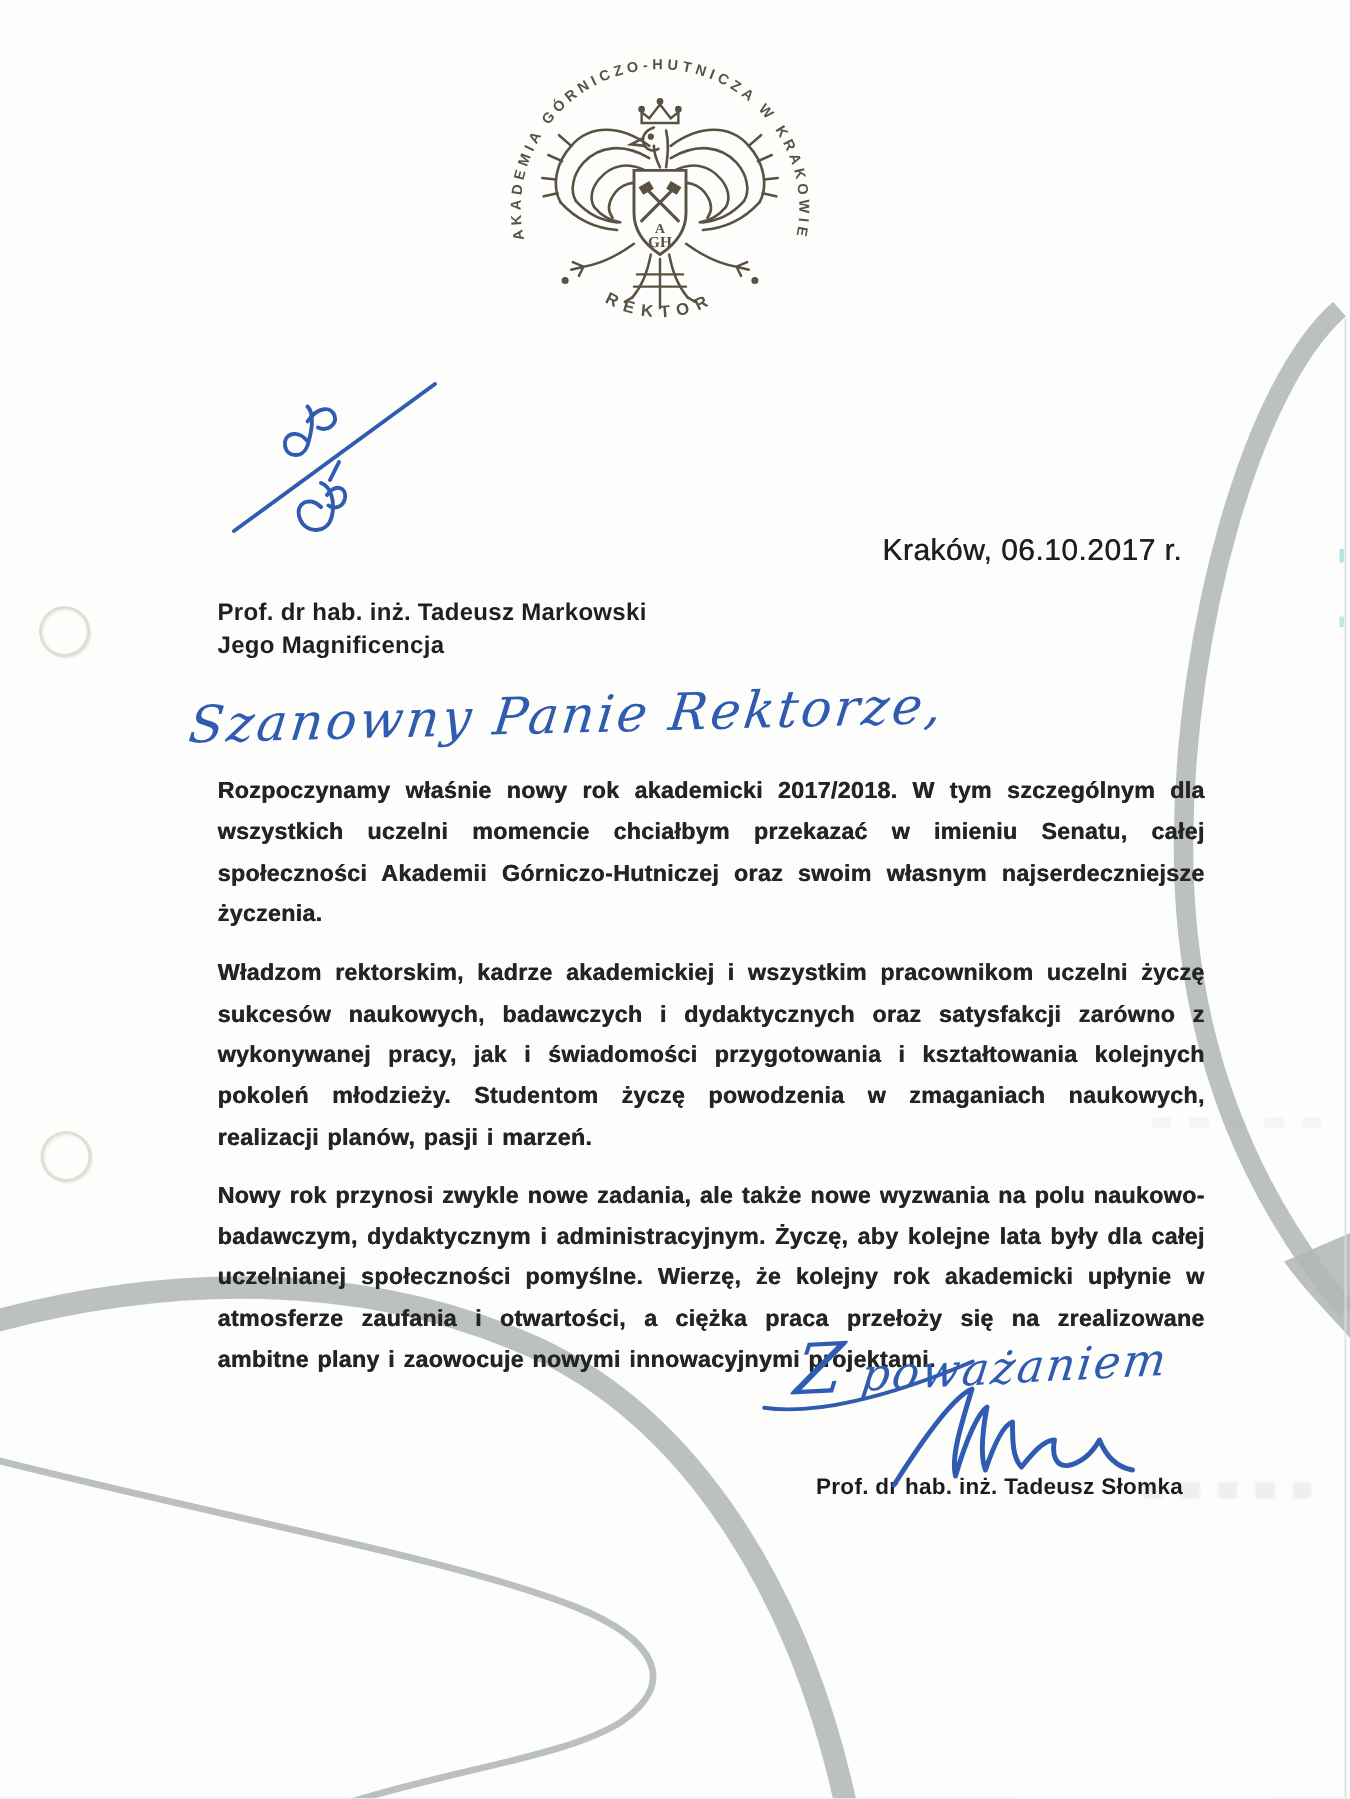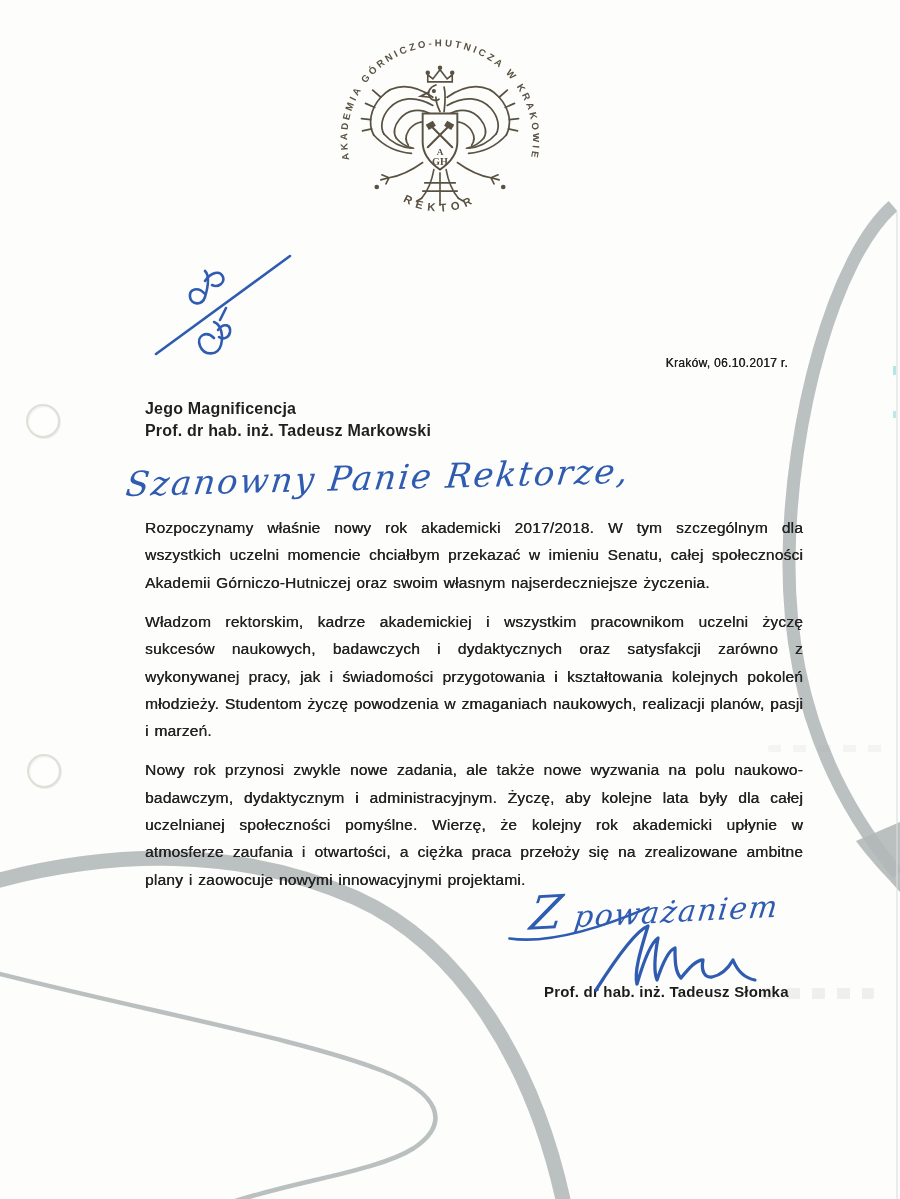--- a/index.html
+++ b/index.html
@@ -32,28 +32,28 @@
     font-family:"DejaVu Serif",serif;font-style:italic;font-size:30px;
     color:#2f5cb0;letter-spacing:1.5px;transform:rotate(-3deg) skewX(-10deg);
     white-space:nowrap;
   }
   .closing::first-letter{font-size:1.55em;}
   .closing-flourish{position:absolute;left:506px;top:906px;z-index:4;transform:rotate(-2deg);}
   .signature{position:absolute;left:592px;top:918px;z-index:5;}
   
   .date-line{
     position:absolute;right:112px;top:356px;z-index:3;
-    font-size:12px;letter-spacing:.3px;text-shadow:.3px 0 0 currentColor;
+    font-size:20px;letter-spacing:.3px;text-shadow:.3px 0 0 currentColor;
   }
   .addressee{position:absolute;left:145px;top:398px;z-index:3;
     font-weight:700;font-size:16px;line-height:22px;letter-spacing:.2px;}
   .body-col{
     position:absolute;left:145px;top:514px;width:658px;z-index:3;
     font-size:15.5px;line-height:27.4px;text-align:justify;
-    letter-spacing:.2px;word-spacing:1.2px;text-shadow:.3px 0 0 currentColor;color:#242424;
+    letter-spacing:.2px;word-spacing:1.2px;text-shadow:.3px 0 0 currentColor;color:#242424;font-weight:bold;
   }
   .body-col p{margin:0 0 11.5px 0;}
   .signer{
     position:absolute;left:544px;top:983px;z-index:4;
     font-weight:700;font-size:15px;letter-spacing:.2px;color:#1c1c1c;white-space:nowrap;
   }
   
   .smudge{position:absolute;border-radius:2px;filter:blur(.6px);z-index:2;
     background:repeating-linear-gradient(90deg, rgba(158,163,158,.30) 0 13px, rgba(0,0,0,0) 13px 25px);}
   .smudge-name{left:762px;top:988px;width:112px;height:11px;opacity:.5;}
@@ -148,22 +148,22 @@
       <path d="M57 35 C63 26 72 24 75 31 C77 37 70 42 64 39"></path>
       <path d="M72 74 L78 62"></path>
       <path d="M66 92 C58 84 48 90 52 100 C56 110 70 110 73 99 C76 88 72 78 66 76"></path>
       <path d="M70 84 C76 76 83 79 82 86 C81 92 75 94 71 91"></path>
     </g>
   </svg>
 
   <div class="date-line">Kraków, 06.10.2017 r.</div>
 
   <div class="addressee">
+    <div>Prof. dr hab. inż. Tadeusz Markowski</div>
     <div>Jego Magnificencja</div>
-    <div>Prof. dr hab. inż. Tadeusz Markowski</div>
   </div>
 
   <div class="salutation">Szanowny Panie Rektorze,</div>
 
   <div class="body-col">
     <p>Rozpoczynamy właśnie nowy rok akademicki 2017/2018. W tym szczególnym dla wszystkich uczelni momencie chciałbym przekazać w imieniu Senatu, całej społeczności Akademii Górniczo-Hutniczej oraz swoim własnym najserdeczniejsze życzenia.</p>
     <p>Władzom rektorskim, kadrze akademickiej i wszystkim pracownikom uczelni życzę sukcesów naukowych, badawczych i dydaktycznych oraz satysfakcji zarówno z wykonywanej pracy, jak i świadomości przygotowania i kształtowania kolejnych pokoleń młodzieży. Studentom życzę powodzenia w zmaganiach naukowych, realizacji planów, pasji i marzeń.</p>
     <p>Nowy rok przynosi zwykle nowe zadania, ale także nowe wyzwania na polu naukowo-badawczym, dydaktycznym i administracyjnym. Życzę, aby kolejne lata były dla całej uczelnianej społeczności pomyślne. Wierzę, że kolejny rok akademicki upłynie w atmosferze zaufania i otwartości, a ciężka praca przełoży się na zrealizowane ambitne plany i zaowocuje nowymi innowacyjnymi projektami.</p>
   </div>
 

